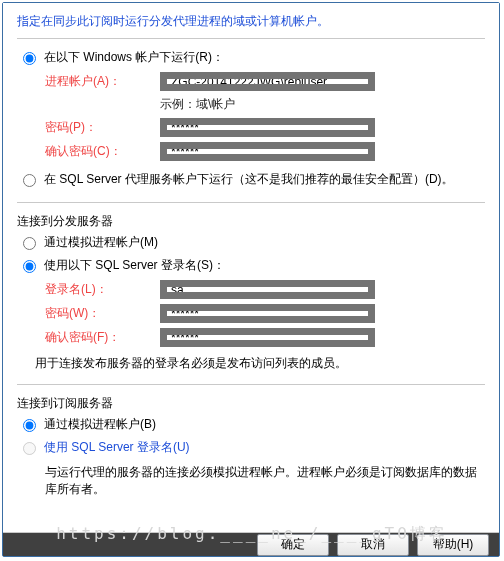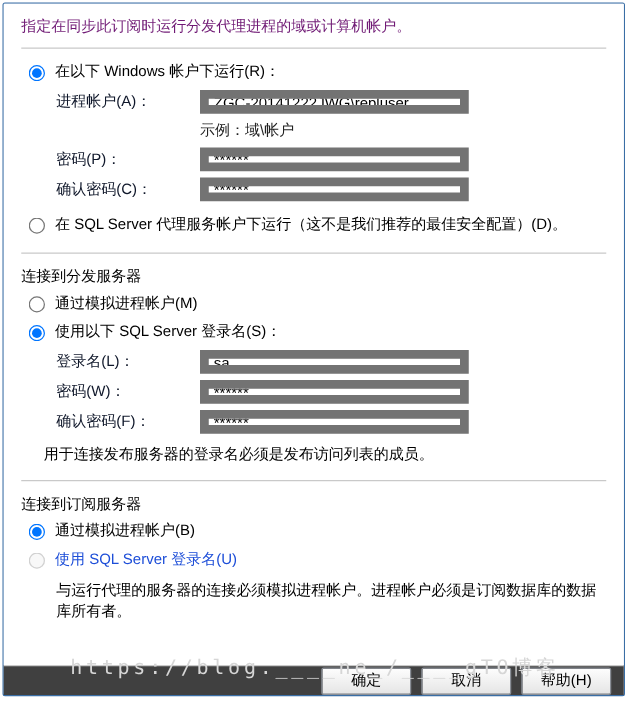--- a/index.html
+++ b/index.html
@@ -45,21 +45,21 @@
     cursor: pointer;
   }
   .body {
     flex: 1;
     background: #fff;
     padding: 10px 14px 6px 14px;
     overflow: hidden;
   }
   .intro {
     margin-bottom: 2px;
-    color: #701a75;
+    color: #1d4ed8;
   }
   .hr {
     border: none;
     border-top: 1px solid #c9c9c9;
     margin: 8px 0 10px 0;
   }
   .radio-row {
     display: flex;
     align-items: center;
     margin: 4px 0 6px 6px;
@@ -67,21 +67,21 @@
   }
   input[type="radio"] { margin-right: 4px; position: relative; top: 1px; }
   .radio-label.disabled { color: #1d4ed8; }
   .field-row {
     display: flex;
     align-items: center;
     margin: 5px 0 5px 28px;
   }
   .field-label {
     width: 115px;
-    color: #0f172a;
+    color: #ef4444;
   }
   .text-input {
     width: 215px;
     height: 19px;
     border: 7px solid #737373;
     background: #fff;
     padding: 1px 4px;
     font-size: 12px;
     font-family: inherit;
   }

